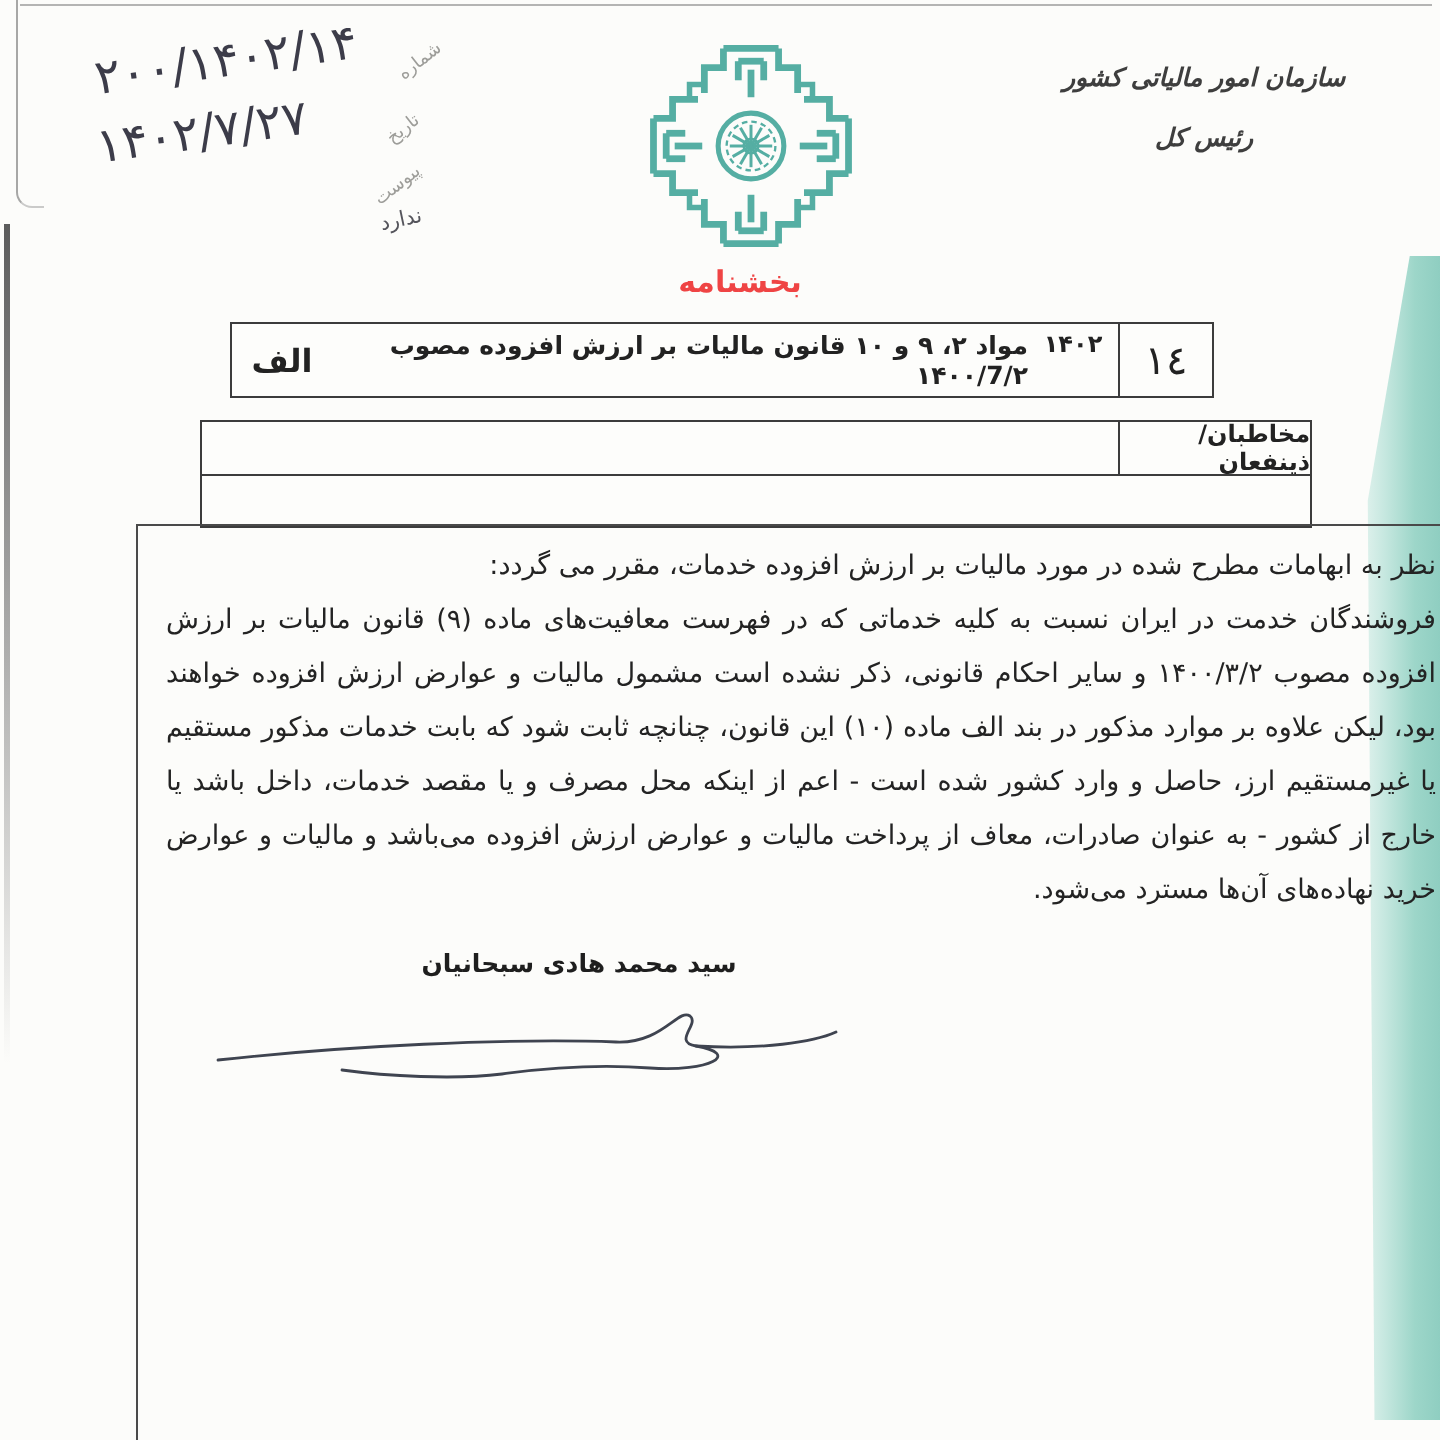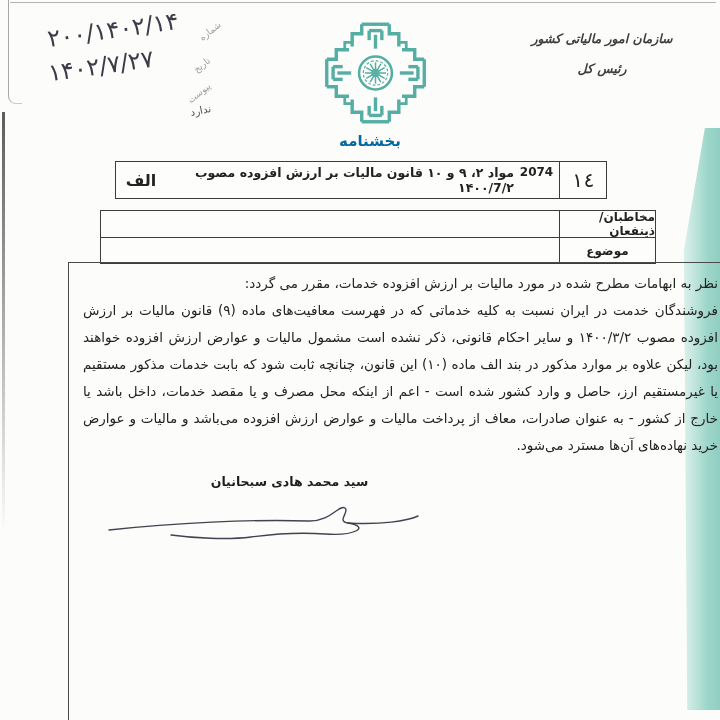--- a/index.html
+++ b/index.html
@@ -38,29 +38,29 @@
 
   
   .letterhead { left:498px; top:24px; width:208px; text-align:center;
     font-family:"DejaVu Serif", serif; font-style:italic; font-weight:bold;
     font-size:12.5px; line-height:30px; color:#3e3e3e; direction:rtl; }
 
   .logo { left:318px; top:20px; }
 
   
   .doc-title { left:290px; top:132px; width:160px; text-align:center;
-    font-size:15px; font-weight:bold; color:#0369a1; direction:rtl; }
+    font-size:15px; font-weight:bold; color:#ef4444; direction:rtl; }
 
   
   .table1 { left:115px; top:161px; width:492px; height:38px;
     display:flex; direction:rtl; border:1.4px solid #3c3c3c; background:#fdfdfb; }
   .table1 .cell { display:flex; align-items:center; justify-content:center;
     direction:rtl; color:#222; }
   .table1 .cell + .cell { border-left:none; }
-  .t1-serial { width:47px; font-size:20px; color:#2e2e38; border-left:1.3px solid #3c3c3c;font-family:Liberation Mono, monospace; }
+  .t1-serial { width:47px; font-size:20px; color:#2e2e38; border-left:1.3px solid #3c3c3c; }
   .t1-year   { width:45px; font-size:12px; font-weight:bold; border-left:1.3px solid #3c3c3c; align-items:flex-start !important; padding-top:3px; }
   .t1-articles { flex:1; font-size:12.5px; font-weight:bold; border-left:1.3px solid #3c3c3c; }
   .t1-cat    { width:50px; font-size:16px; font-weight:bold; }
 
   
   .table2 { left:100px; top:210px; width:556px; border:1.4px solid #3c3c3c; background:#fdfdfb; }
   .table2 .row { display:flex; direction:rtl; height:26px; }
   .table2 .row + .row { border-top:1.2px solid #3c3c3c; }
   .table2 .label { width:96px; display:flex; align-items:center; justify-content:center;
     font-size:12px; font-weight:bold; border-left:1.2px solid #3c3c3c; direction:rtl; }
@@ -136,31 +136,30 @@
 
   <div class="abs letterhead">
     <div>سازمان امور مالیاتی کشور</div>
     <div>رئیس کل</div>
   </div>
 
   <div class="abs doc-title">بخشنامه</div>
 
   <div class="abs table1">
     <div class="cell t1-serial">۱٤</div>
-    <div class="cell t1-year">2074</div>
+    <div class="cell t1-year">۱۴۰۲</div>
     <div class="cell t1-articles">مواد ۲، ۹ و ۱۰ قانون مالیات بر ارزش افزوده مصوب ۱۴۰۰/7/۲</div>
     <div class="cell t1-cat">الف</div>
   </div>
 
   <div class="abs table2">
     <div class="row">
       <div class="label">مخاطبان/ ذینفعان</div>
     </div>
     <div class="row">
-      <div class="label">موضوع</div>
     </div>
   </div>
 
   <div class="abs body-box">
     <div class="body-text">
       <span class="intro">نظر به ابهامات مطرح شده در مورد مالیات بر ارزش افزوده خدمات، مقرر می گردد:</span>
       <span>فروشندگان خدمت در ایران نسبت به کلیه خدماتی که در فهرست معافیت‌های ماده (۹) قانون مالیات بر ارزش افزوده مصوب ۱۴۰۰/۳/۲ و سایر احکام قانونی، ذکر نشده است مشمول مالیات و عوارض ارزش افزوده خواهند بود، لیکن علاوه بر موارد مذکور در بند الف ماده (۱۰) این قانون، چنانچه ثابت شود که بابت خدمات مذکور مستقیم یا غیرمستقیم ارز، حاصل و وارد کشور شده است - اعم از اینکه محل مصرف و یا مقصد خدمات، داخل باشد یا خارج از کشور - به عنوان صادرات، معاف از پرداخت مالیات و عوارض ارزش افزوده می‌باشد و مالیات و عوارض خرید نهاده‌های آن‌ها مسترد می‌شود.</span>
     </div>
   </div>
 

